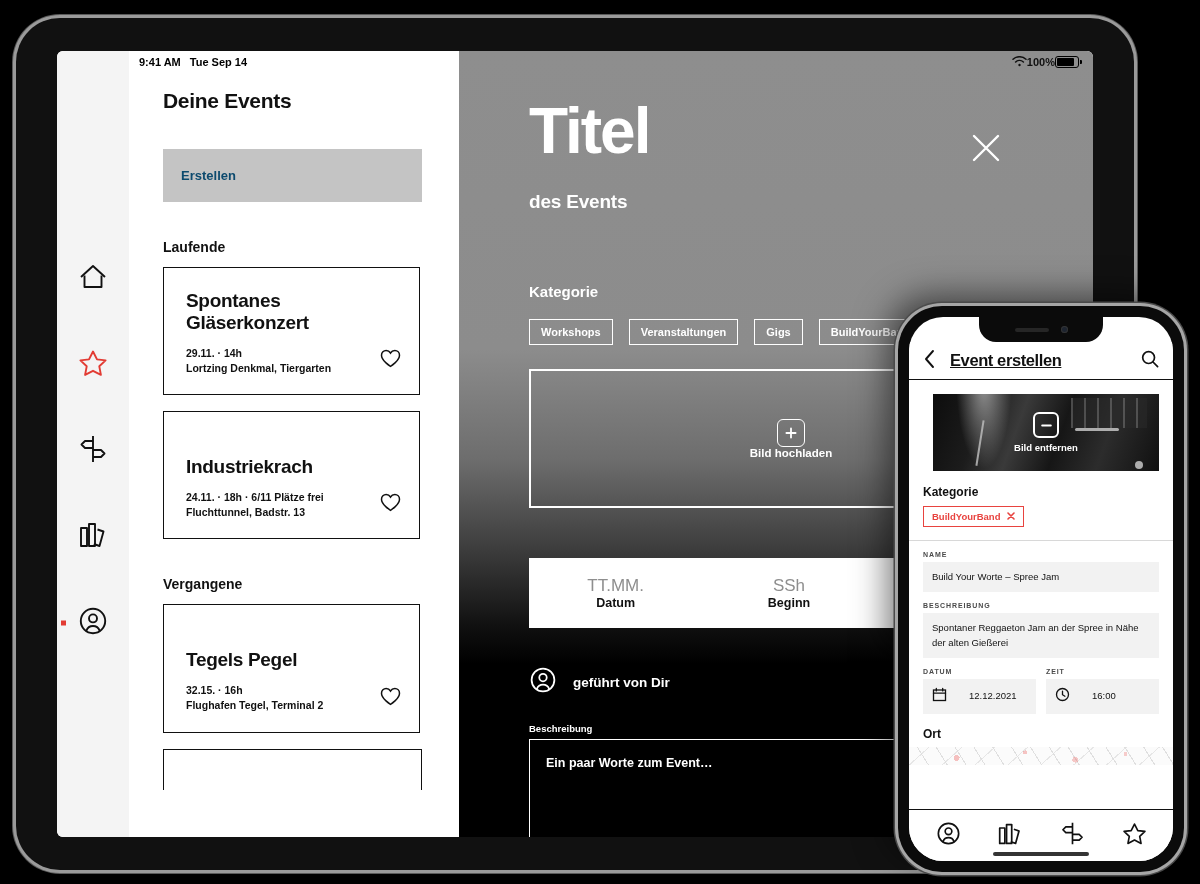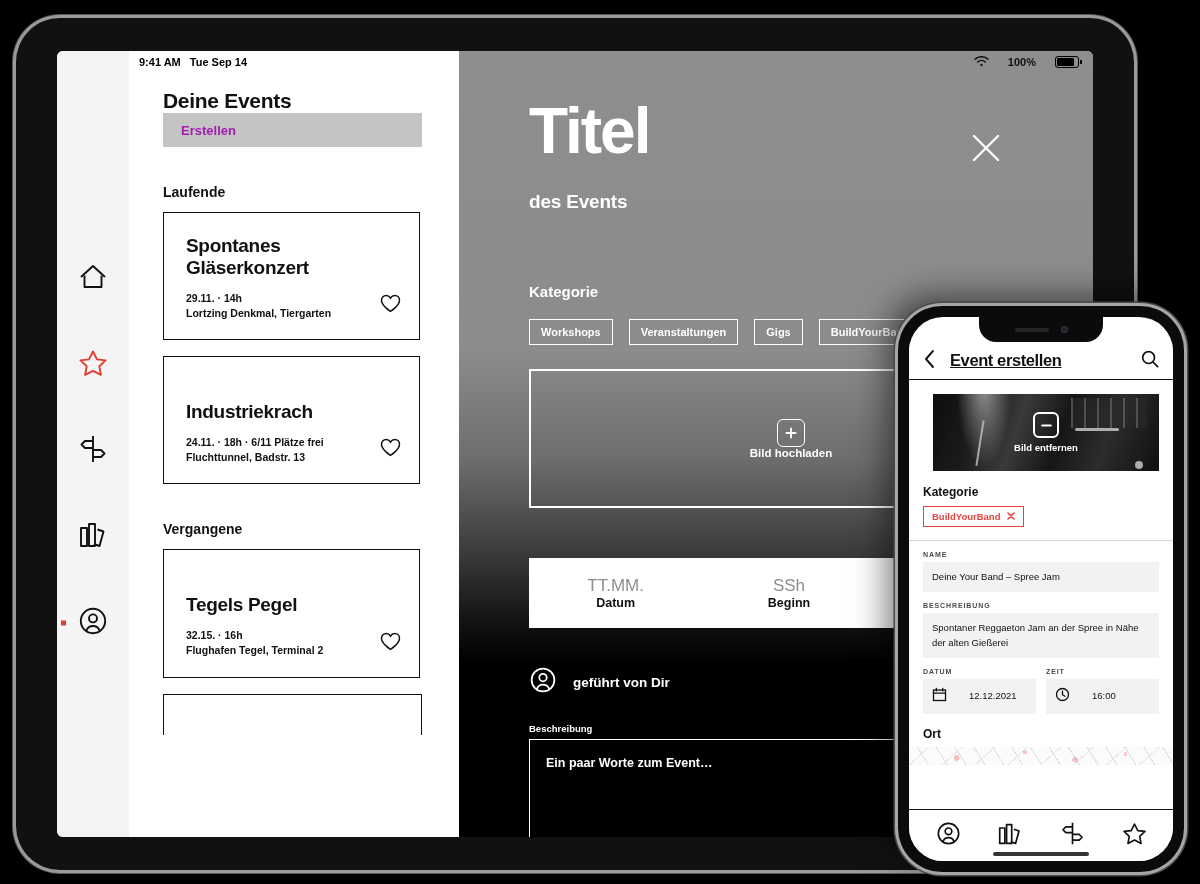--- a/index.html
+++ b/index.html
@@ -13,35 +13,35 @@
     background:#fff;border-radius:6px;overflow:hidden;display:flex;}
   #ipad-sidebar-rail{width:72px;background:#f4f4f4;flex:0 0 72px;position:relative;}
   #ipad-list-pane{width:330px;flex:0 0 330px;background:#fff;position:relative;overflow:hidden;}
   #ipad-detail-pane{flex:1;position:relative;overflow:hidden;
     background:linear-gradient(180deg,#8e8e8e 0%,#8c8c8c 38%,#6d6d6d 52%,#3a3a3a 64%,#111 73%,#000 78%,#000 100%);}
 
   
   .statusbar{position:absolute;top:0;left:0;right:0;height:22px;display:flex;align-items:center;
     justify-content:space-between;padding:0 14px 0 10px;font-size:11px;font-weight:bold;color:#000;z-index:60;}
   .sb-left{display:flex;gap:9px;align-items:center;}
-  .sb-right{display:flex;gap:19px;align-items:center;text-align:center;}
+  .sb-right{display:flex;gap:0;align-items:center;text-align:center;}
   .batt{width:22px;height:10px;border:1.4px solid #000;border-radius:3px;position:relative;}
   .batt::after{content:"";position:absolute;right:-3.5px;top:3px;width:2px;height:4px;background:#000;border-radius:0 1px 1px 0;}
   .batt i{position:absolute;left:1.4px;top:1.4px;bottom:1.4px;width:16.5px;background:#000;border-radius:1px;display:block;}
 
   
   .rail-icons{position:absolute;top:208px;left:0;width:72px;display:flex;flex-direction:column;gap:46px;align-items:center;}
   .rail-btn{width:40px;height:40px;display:flex;align-items:center;justify-content:center;position:relative;}
   .rail-dot{position:absolute;left:-12px;top:50%;transform:translateY(-50%);width:5px;height:5px;background:#e23b33;}
 
   
   .list-inner{position:absolute;inset:0;padding:0 16px 0 34px;}
   .pane-title{font-size:21px;font-weight:bold;letter-spacing:-.3px;margin:38px 0 0 0;color:#111;}
-  .create-btn{margin-top:0;height:34px;background:#c4c4c4;border:none;width:259px;
-    display:flex;align-items:center;padding-left:18px;color:#a21caf;font-size:13px;font-weight:bold;
+  .create-btn{margin-top:36px;height:53px;background:#c4c4c4;border:none;width:259px;
+    display:flex;align-items:center;padding-left:18px;color:#0c4a6e;font-size:13px;font-weight:bold;
     font-family:"Liberation Sans",sans-serif;cursor:pointer;}
   .sec-title{font-size:14px;font-weight:bold;color:#111;margin:37px 0 12px 0;}
   .evcard{width:257px;border:1.6px solid #111;background:#fff;padding:22px 18px 18px 22px;margin-bottom:16px;
     position:relative;box-sizing:border-box;}
   .evcard.tall{padding-top:44px;}
   .ev-name{font-size:19px;font-weight:bold;line-height:1.15;letter-spacing:-.3px;color:#111;}
   .ev-meta{font-size:10.5px;font-weight:bold;color:#111;margin-top:12px;line-height:1.45;}
   .heart{position:absolute;right:18px;bottom:22px;}
   .stub{width:257px;border:1.6px solid #111;border-bottom:none;height:40px;background:#fff;}
 
@@ -357,21 +357,21 @@
           <svg width="8" height="8" viewBox="0 0 8 8" fill="none" stroke="#e8433f" stroke-width="1.6" stroke-linecap="round">
               <path d="M1 1 L7 7 M7 1 L1 7"></path>
             </svg>
         </span>
       </span>
 
       <div class="ph-divider"></div>
 
       <div class="fgrp">
         <div class="flbl">NAME</div>
-        <div class="fval">Deine Your Band – Spree Jam</div>
+        <div class="fval">Build Your Worte – Spree Jam</div>
       </div>
 
       <div class="fgrp">
         <div class="flbl">BESCHREIBUNG</div>
         <div class="fval">Spontaner Reggaeton Jam an der Spree in Nähe der alten Gießerei</div>
       </div>
 
       <div class="frow">
         <div>
           <div class="flbl">DATUM</div>

